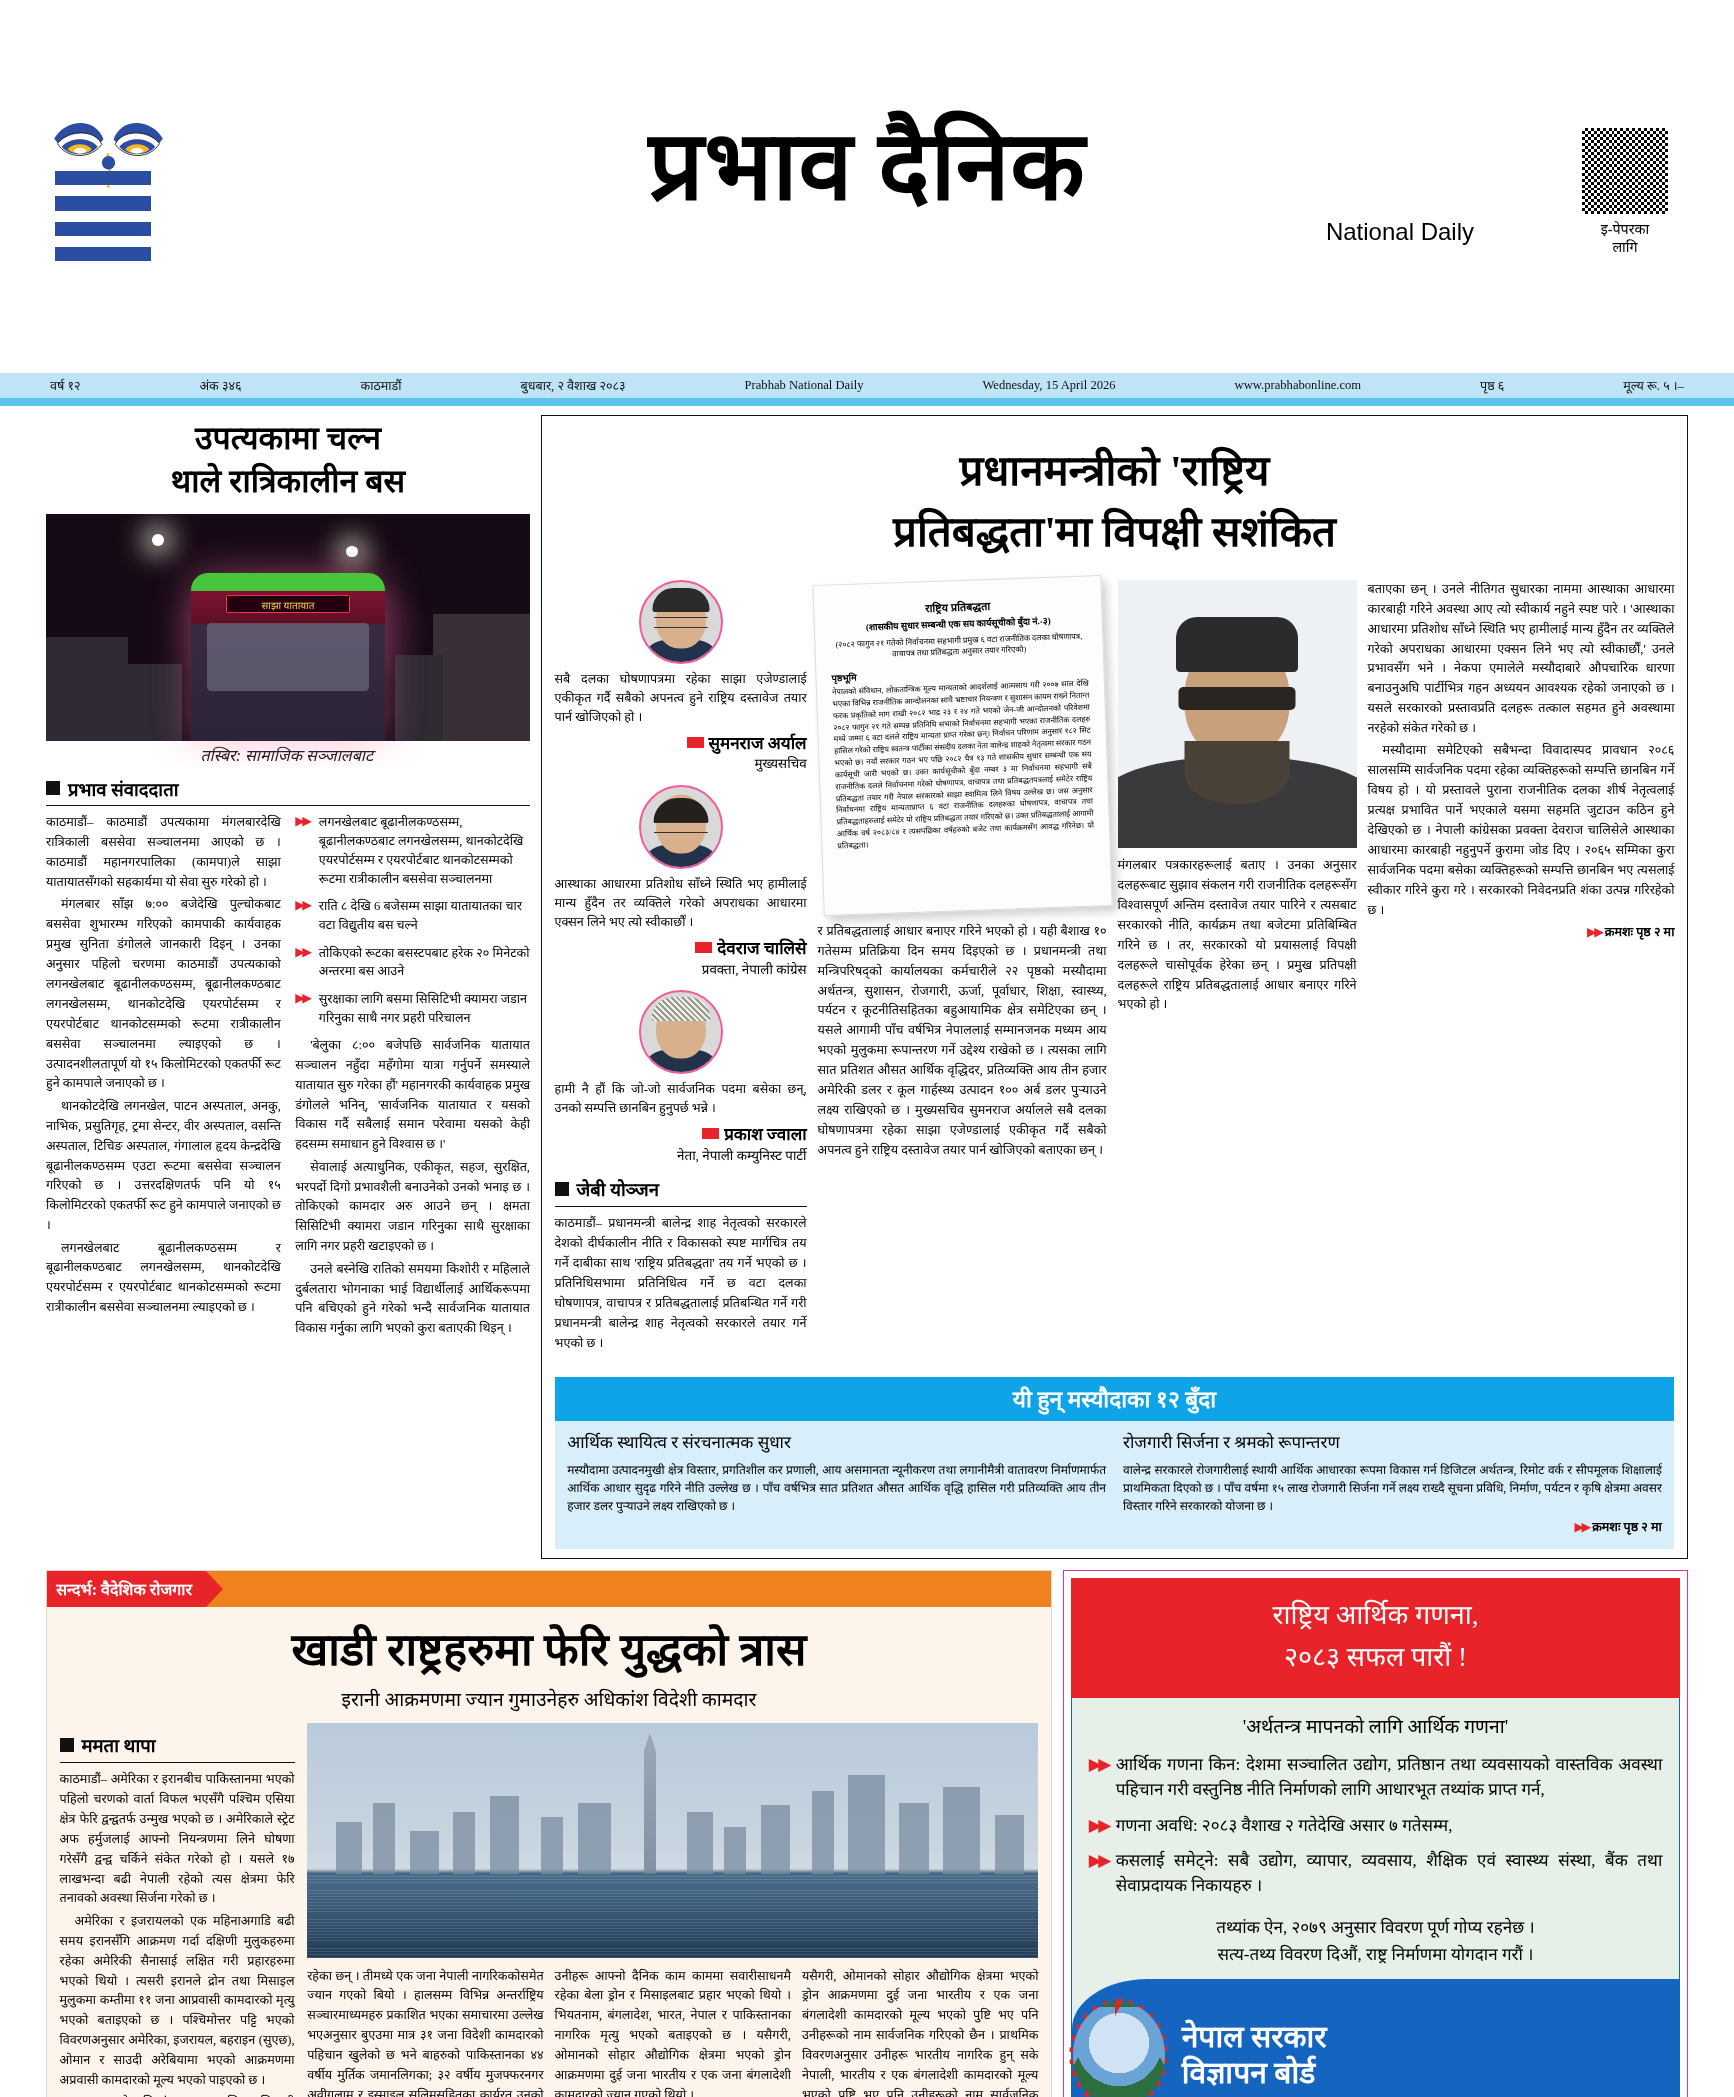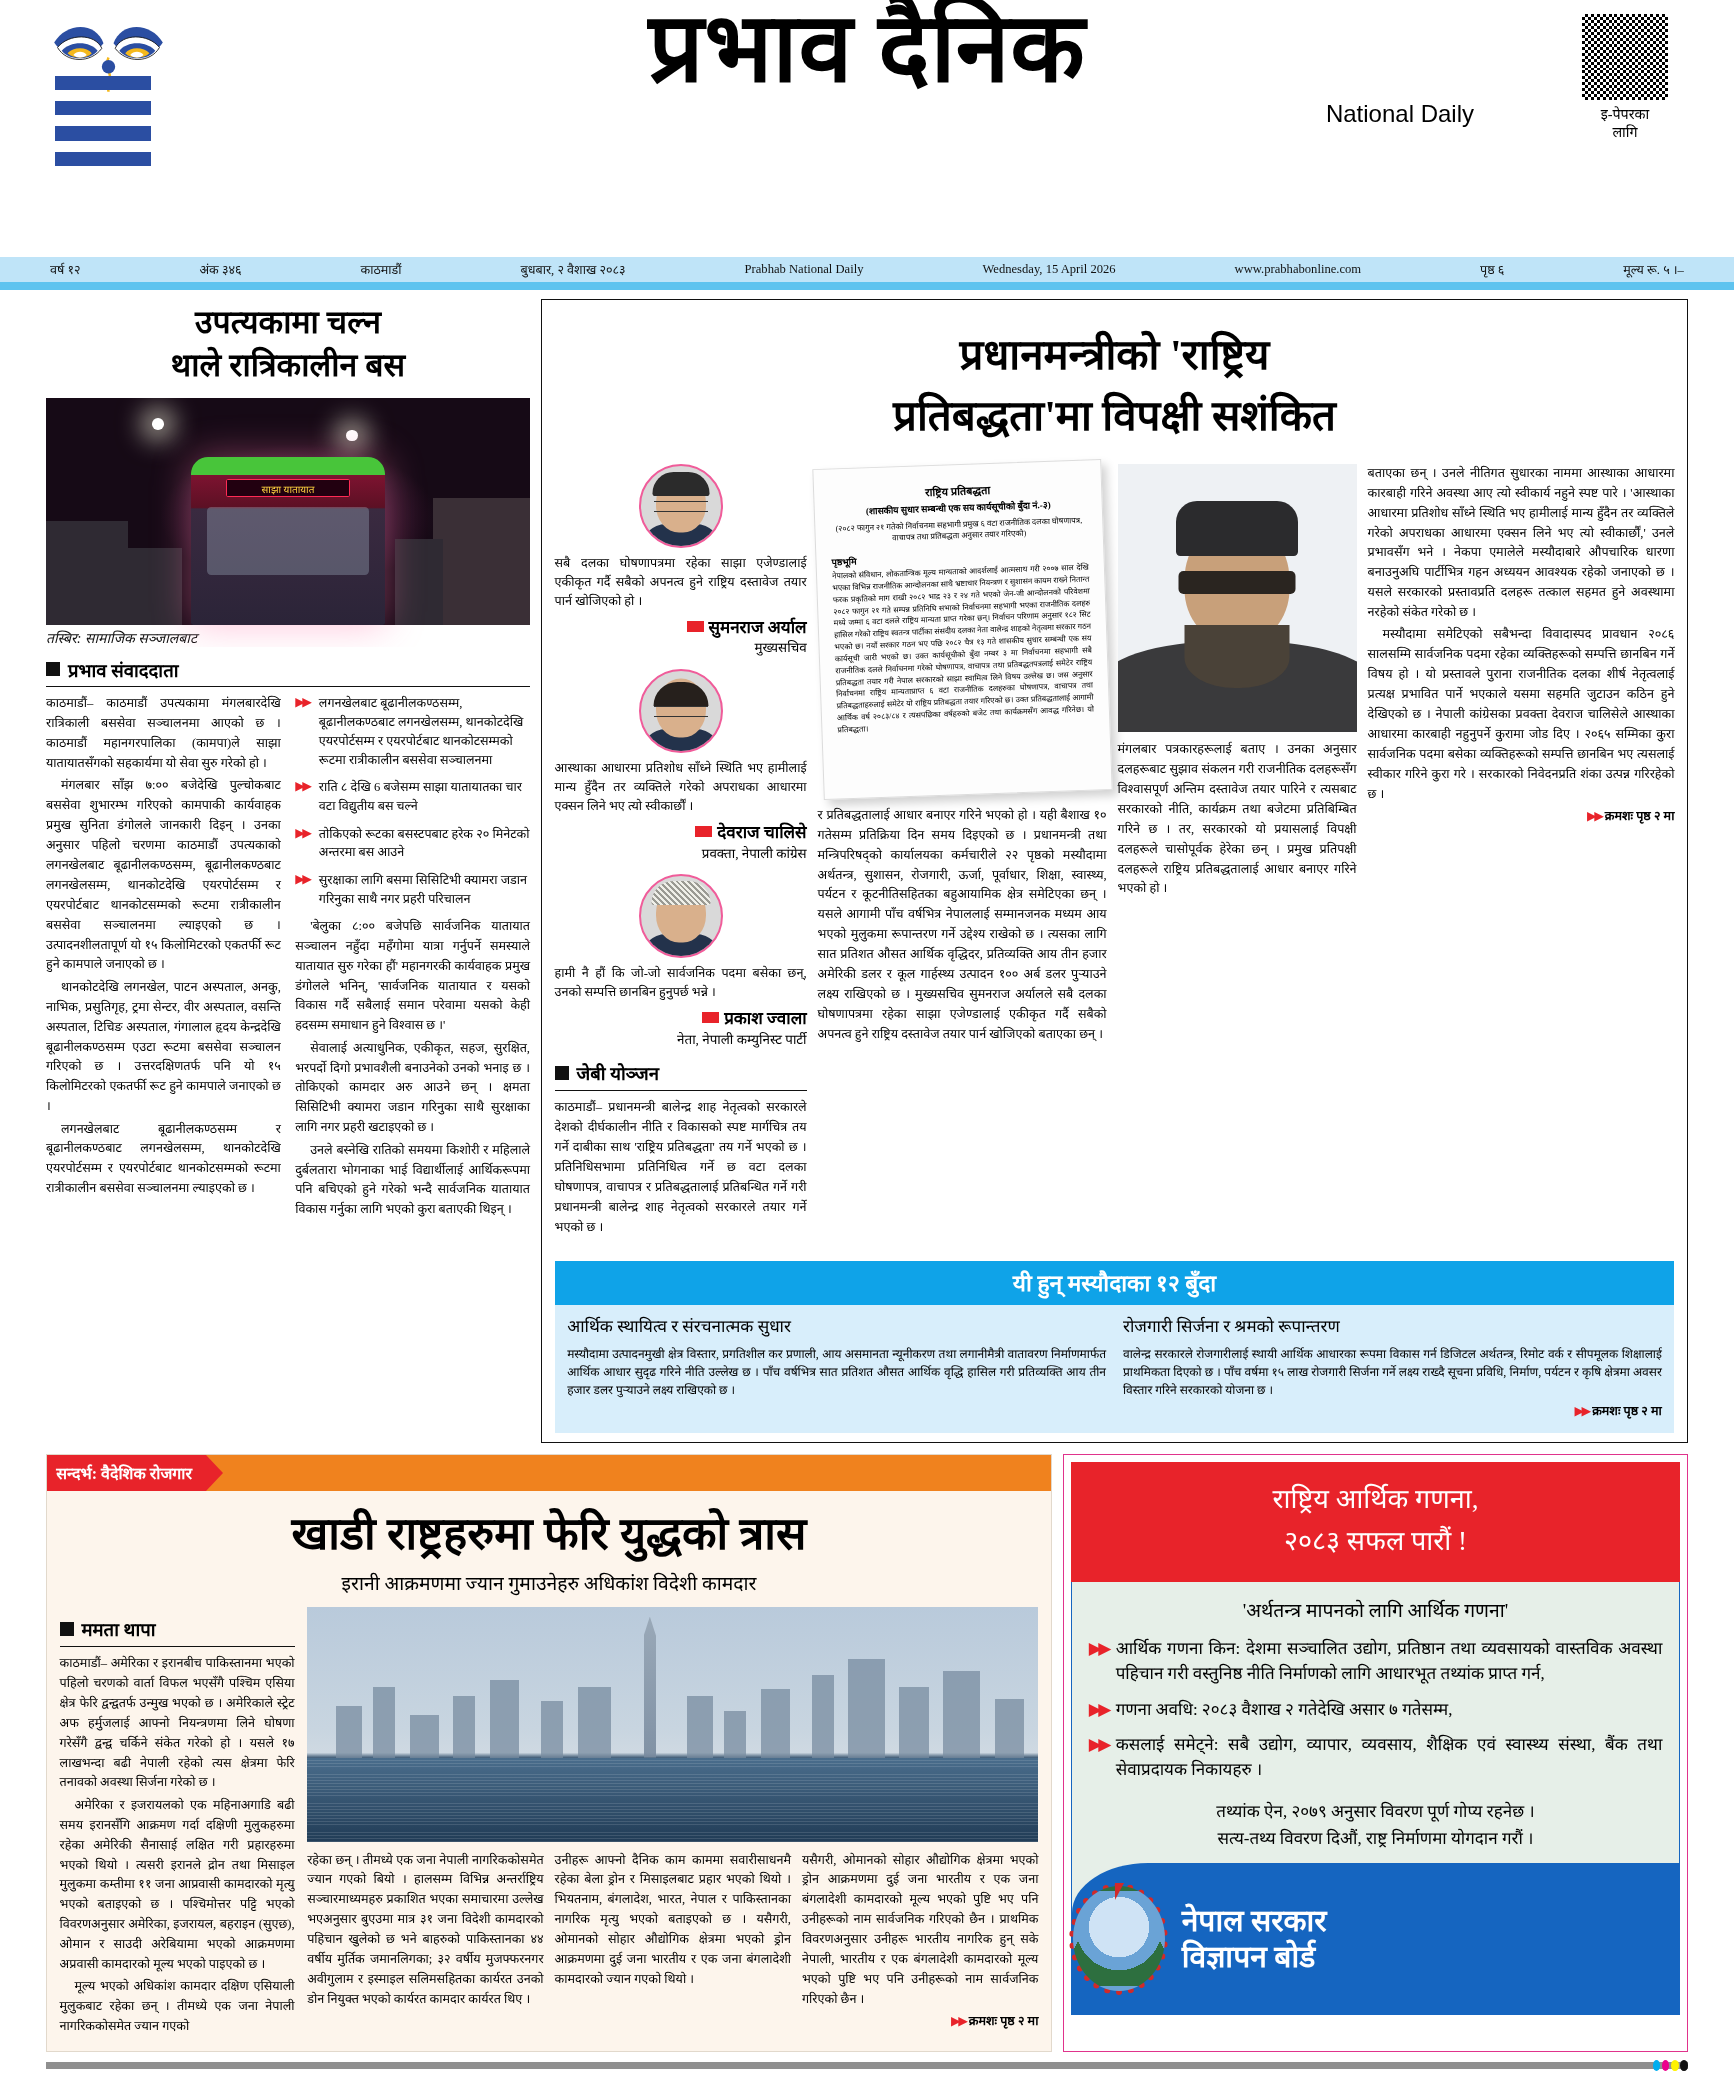--- a/index.html
+++ b/index.html
@@ -14,23 +14,24 @@
     width: 1734px;
     height: 2478px;
     position: relative;
     background: #ffffff;
     overflow: hidden;
   }
 
   
   .masthead {
     position: relative;
-    height: 256px;
-    padding: 0 46px;
+    height: 372px;
+    padding: 8px 46px;
     display: flex;
+    align-items: center;
   }
   .logo-mark {
     width: 126px;
     height: 164px;
     position: relative;
     flex: 0 0 126px;
     margin-top: 17px;
   }
   .eyes { position:absolute; top:0; left:4.2px; width:117px; height:76px;}
   .stripes { position:absolute; bottom:4.2px; left:9.2px; width:96px; }
@@ -126,21 +127,21 @@
     overflow:hidden; white-space:nowrap;
   }
   .bus-window {
     position:absolute; left:8%; top:30%; width:84%; height:40%;
     background: rgba(180,200,215,.30); border-radius: 4.2px;
   }
   .streetlight { position:absolute; width:11.7px; height:11.7px; border-radius:50%;
     background:#fff; box-shadow:0 0 25px 11px rgba(255,255,230,.55); }
   .bldg { position:absolute; bottom:0; background:#2f2a33; }
   .photo-caption {
-    font-size: 14px; text-align: left; font-style: italic;
+    font-size: 16px; text-align: center; font-style: italic;
     padding: 3.4px 2.5px 0 0; color:#111;
   }
 
   .byline-row {
     display:flex; align-items:center; gap:7.6px;
     border-bottom: 1.3px solid #111; padding-bottom: 4.2px; margin: 9.2px 0 7.6px 0;
   }
   .byline-sq { width:14.3px; height:14.3px; background:#111; flex:0 0 14.3px; }
   .byline-name { font-size:18.5px; font-weight:700; }
 

